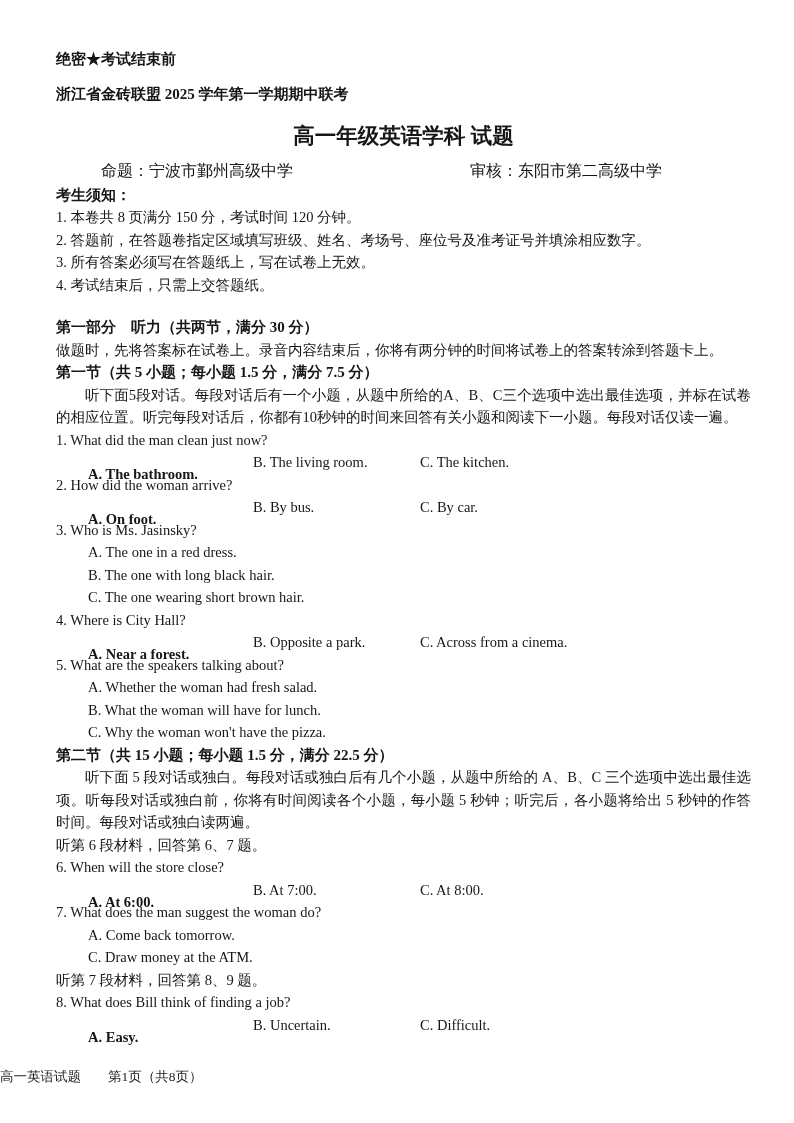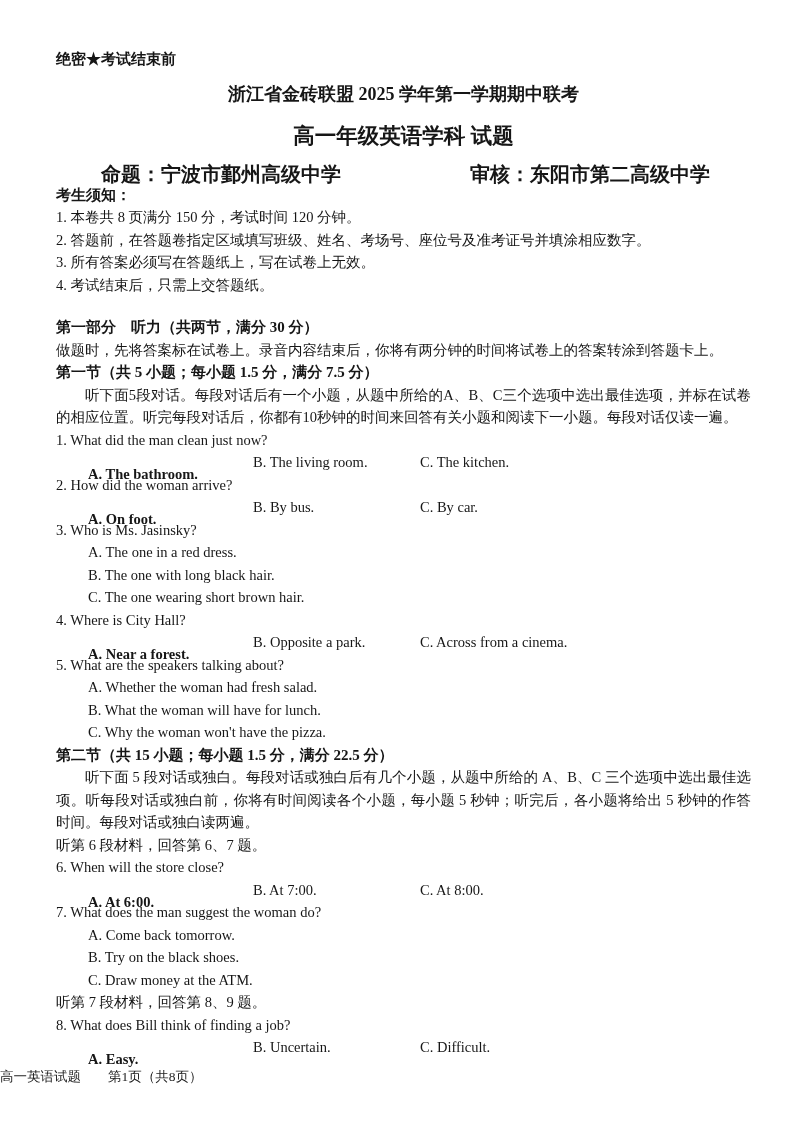--- a/index.html
+++ b/index.html
@@ -8,28 +8,28 @@
     background: #ffffff;
     color: #161616;
     font-family: "Liberation Serif", "DejaVu Serif", serif;
     position: relative;
     overflow: hidden;
   }
   .page { position: absolute; inset: 0; padding: 50px 43px 0 56px; }
   .line { font-size: 14.5px; line-height: 22.5px; }
   .classification { font-size: 15px; font-weight: 700; }
   .title {
-    font-size: 18px; font-weight: 700; text-align: center;
+    font-size: 15px; font-weight: 700; 
     line-height: 27px; margin-top: 12px;
   }
   .subtitle {
     font-size: 21.5px; font-weight: 700; text-align: center;
     line-height: 27px; margin-top: 15px;
   }
-  .byline { position: relative; height: 22.5px; margin-top: 11px; font-size: 20px; font-weight: 700; }
+  .byline { position: relative; height: 22.5px; margin-top: 11px; font-size: 16px; font-weight: 400; }
   .byline .setter   { position: absolute; left: 45px;  top: 0; }
   .byline .reviewer { position: absolute; left: 414px; top: 0; }
   .heading { font-weight: 700; font-size: 15px; line-height: 22.5px; }
   .part-heading { margin-top: 20px; }
   .para { text-align: justify; }
   .indent2 { text-indent: 2em; }
   .options-row { position: relative; height: 22.5px; }
   .options-row .o0 { position: absolute; left: 32px;  top: 12px; white-space: nowrap; font-weight: bold; }
   .options-row .o1 { position: absolute; left: 197px; top: 0; white-space: nowrap; }
   .options-row .o2 { position: absolute; left: 364px; top: 0; white-space: nowrap; }
@@ -104,21 +104,20 @@
 
   <div class="line">6. When will the store close?</div>
   <div class="line options-row">
     <span class="o0">A. At 6:00.</span>
     <span class="o1">B. At 7:00.</span>
     <span class="o2">C. At 8:00.</span>
   </div>
 
   <div class="line">7. What does the man suggest the woman do?</div>
   <div class="line option-stack">A. Come back tomorrow.</div>
-  <div class="line option-stack">B. Try on the black shoes.</div>
   <div class="line option-stack">C. Draw money at the ATM.</div>
 
   <div class="line">听第 7 段材料，回答第 8、9 题。</div>
 
   <div class="line">8. What does Bill think of finding a job?</div>
   <div class="line options-row">
     <span class="o0">A. Easy.</span>
     <span class="o1">B. Uncertain.</span>
     <span class="o2">C. Difficult.</span>
   </div>

